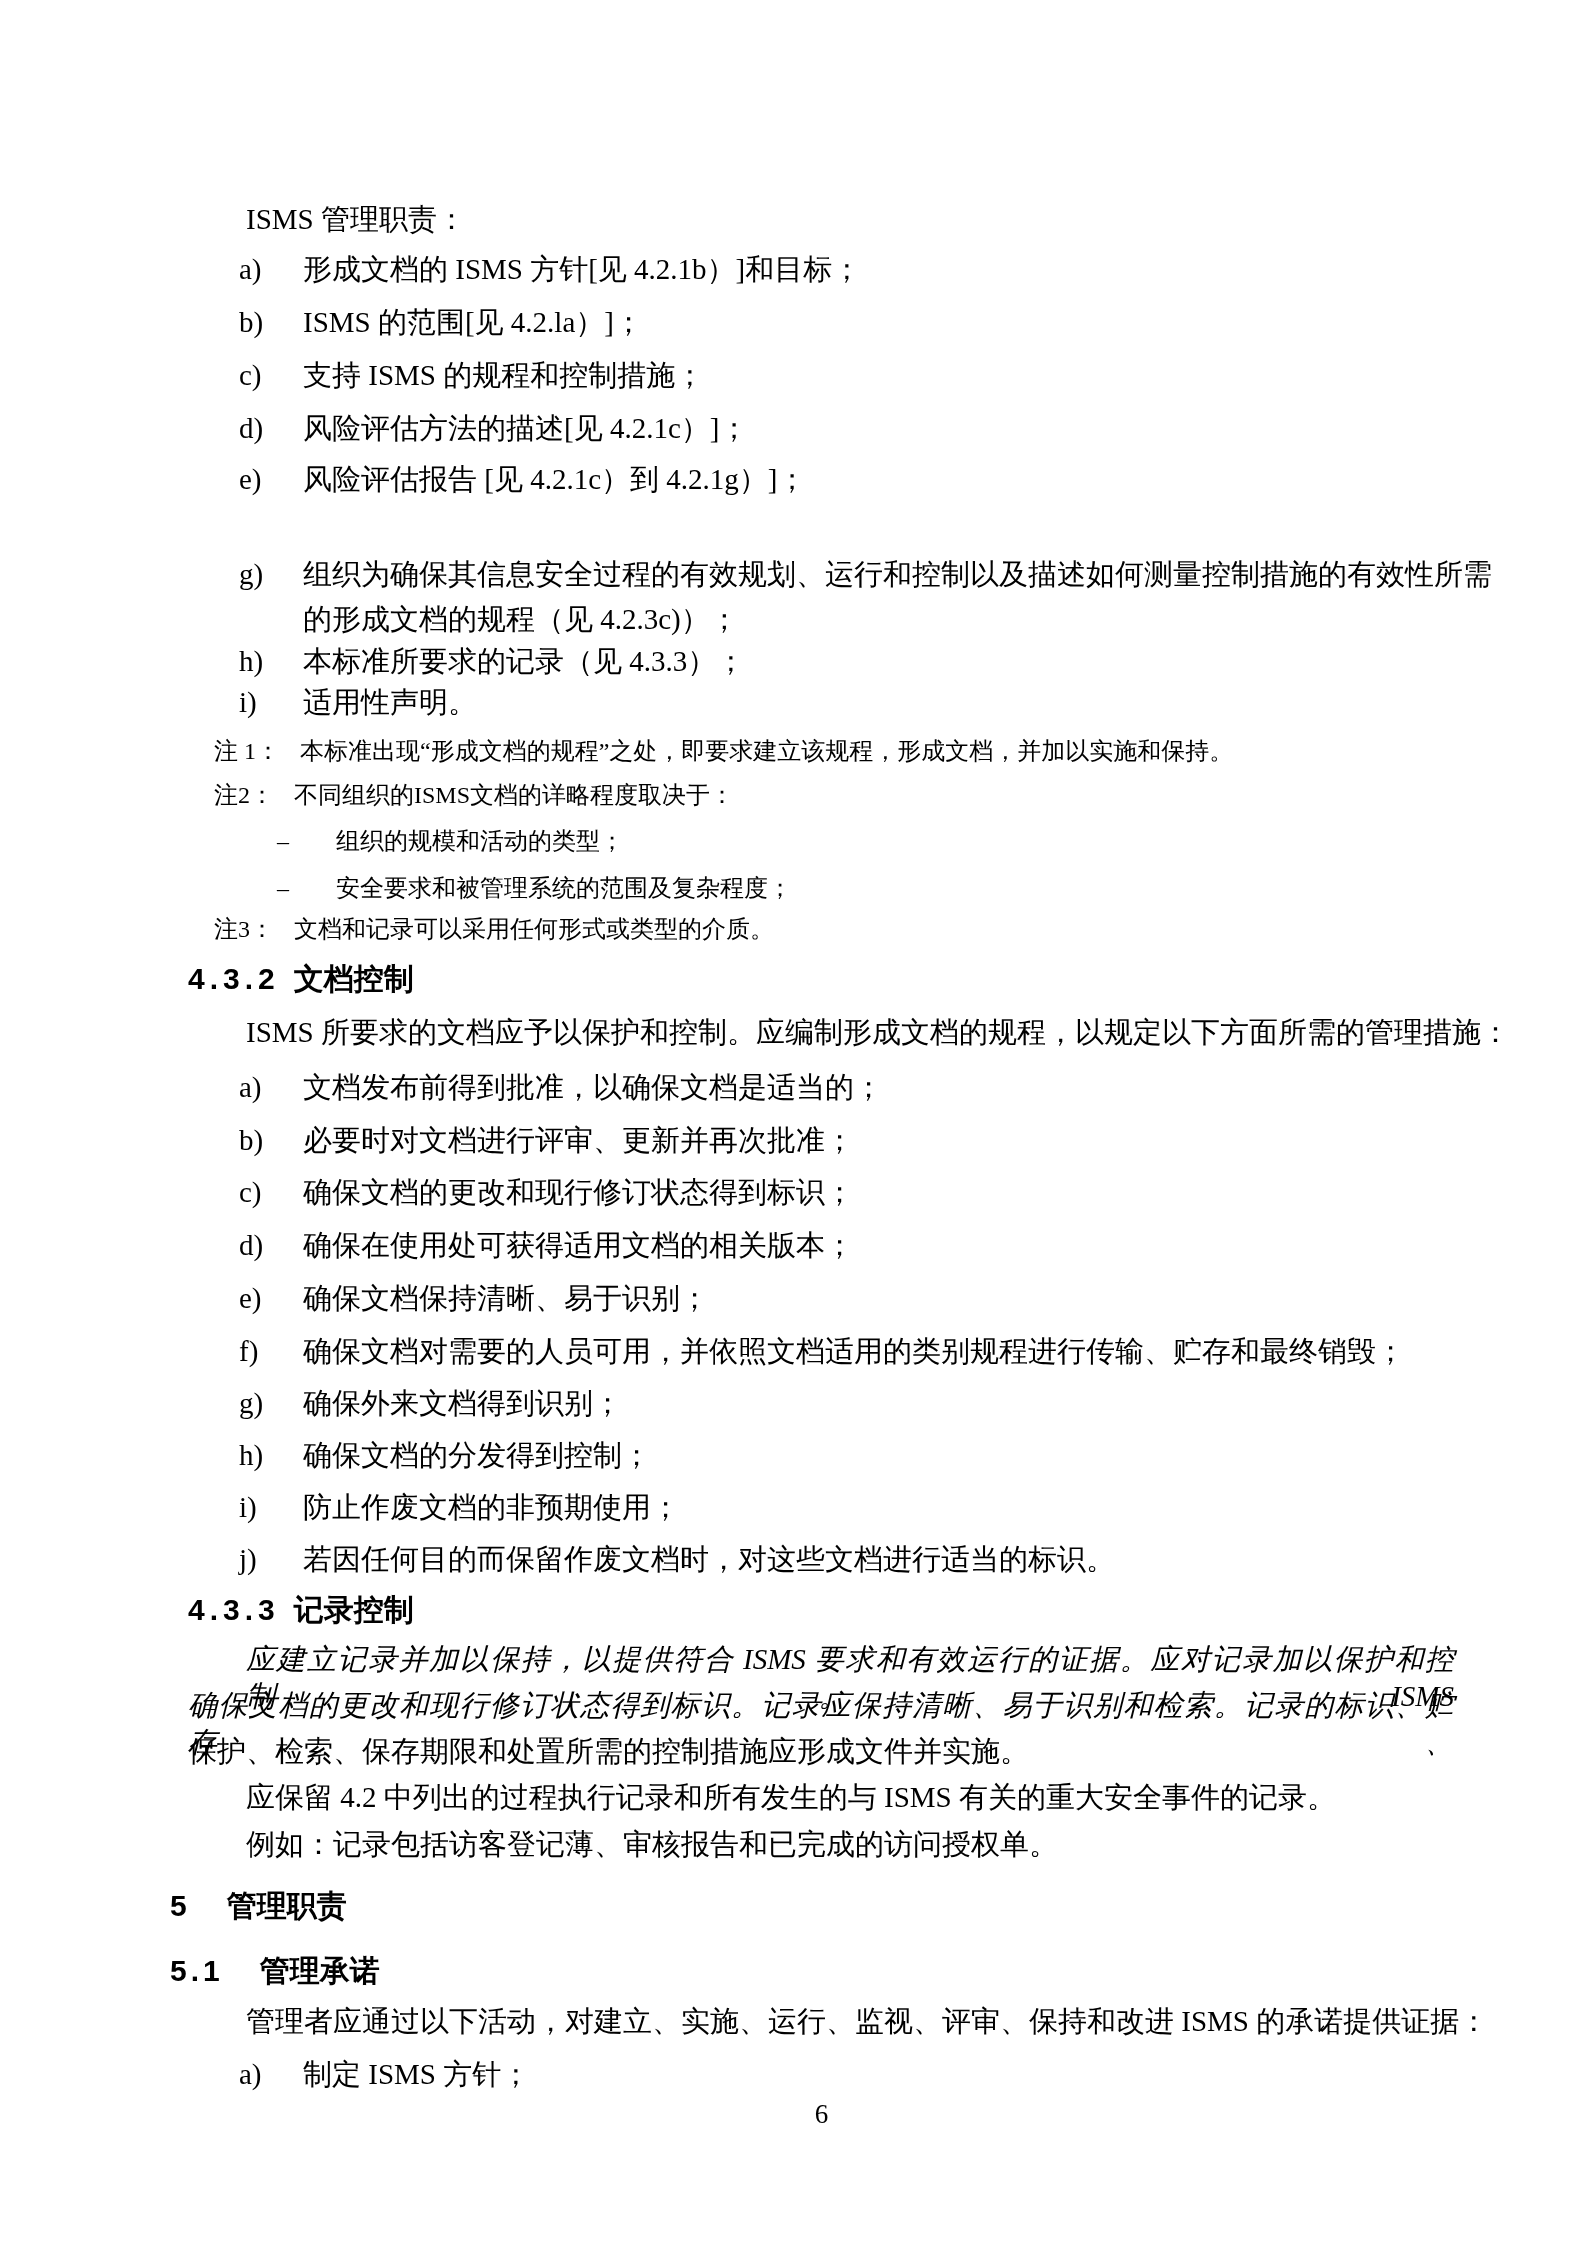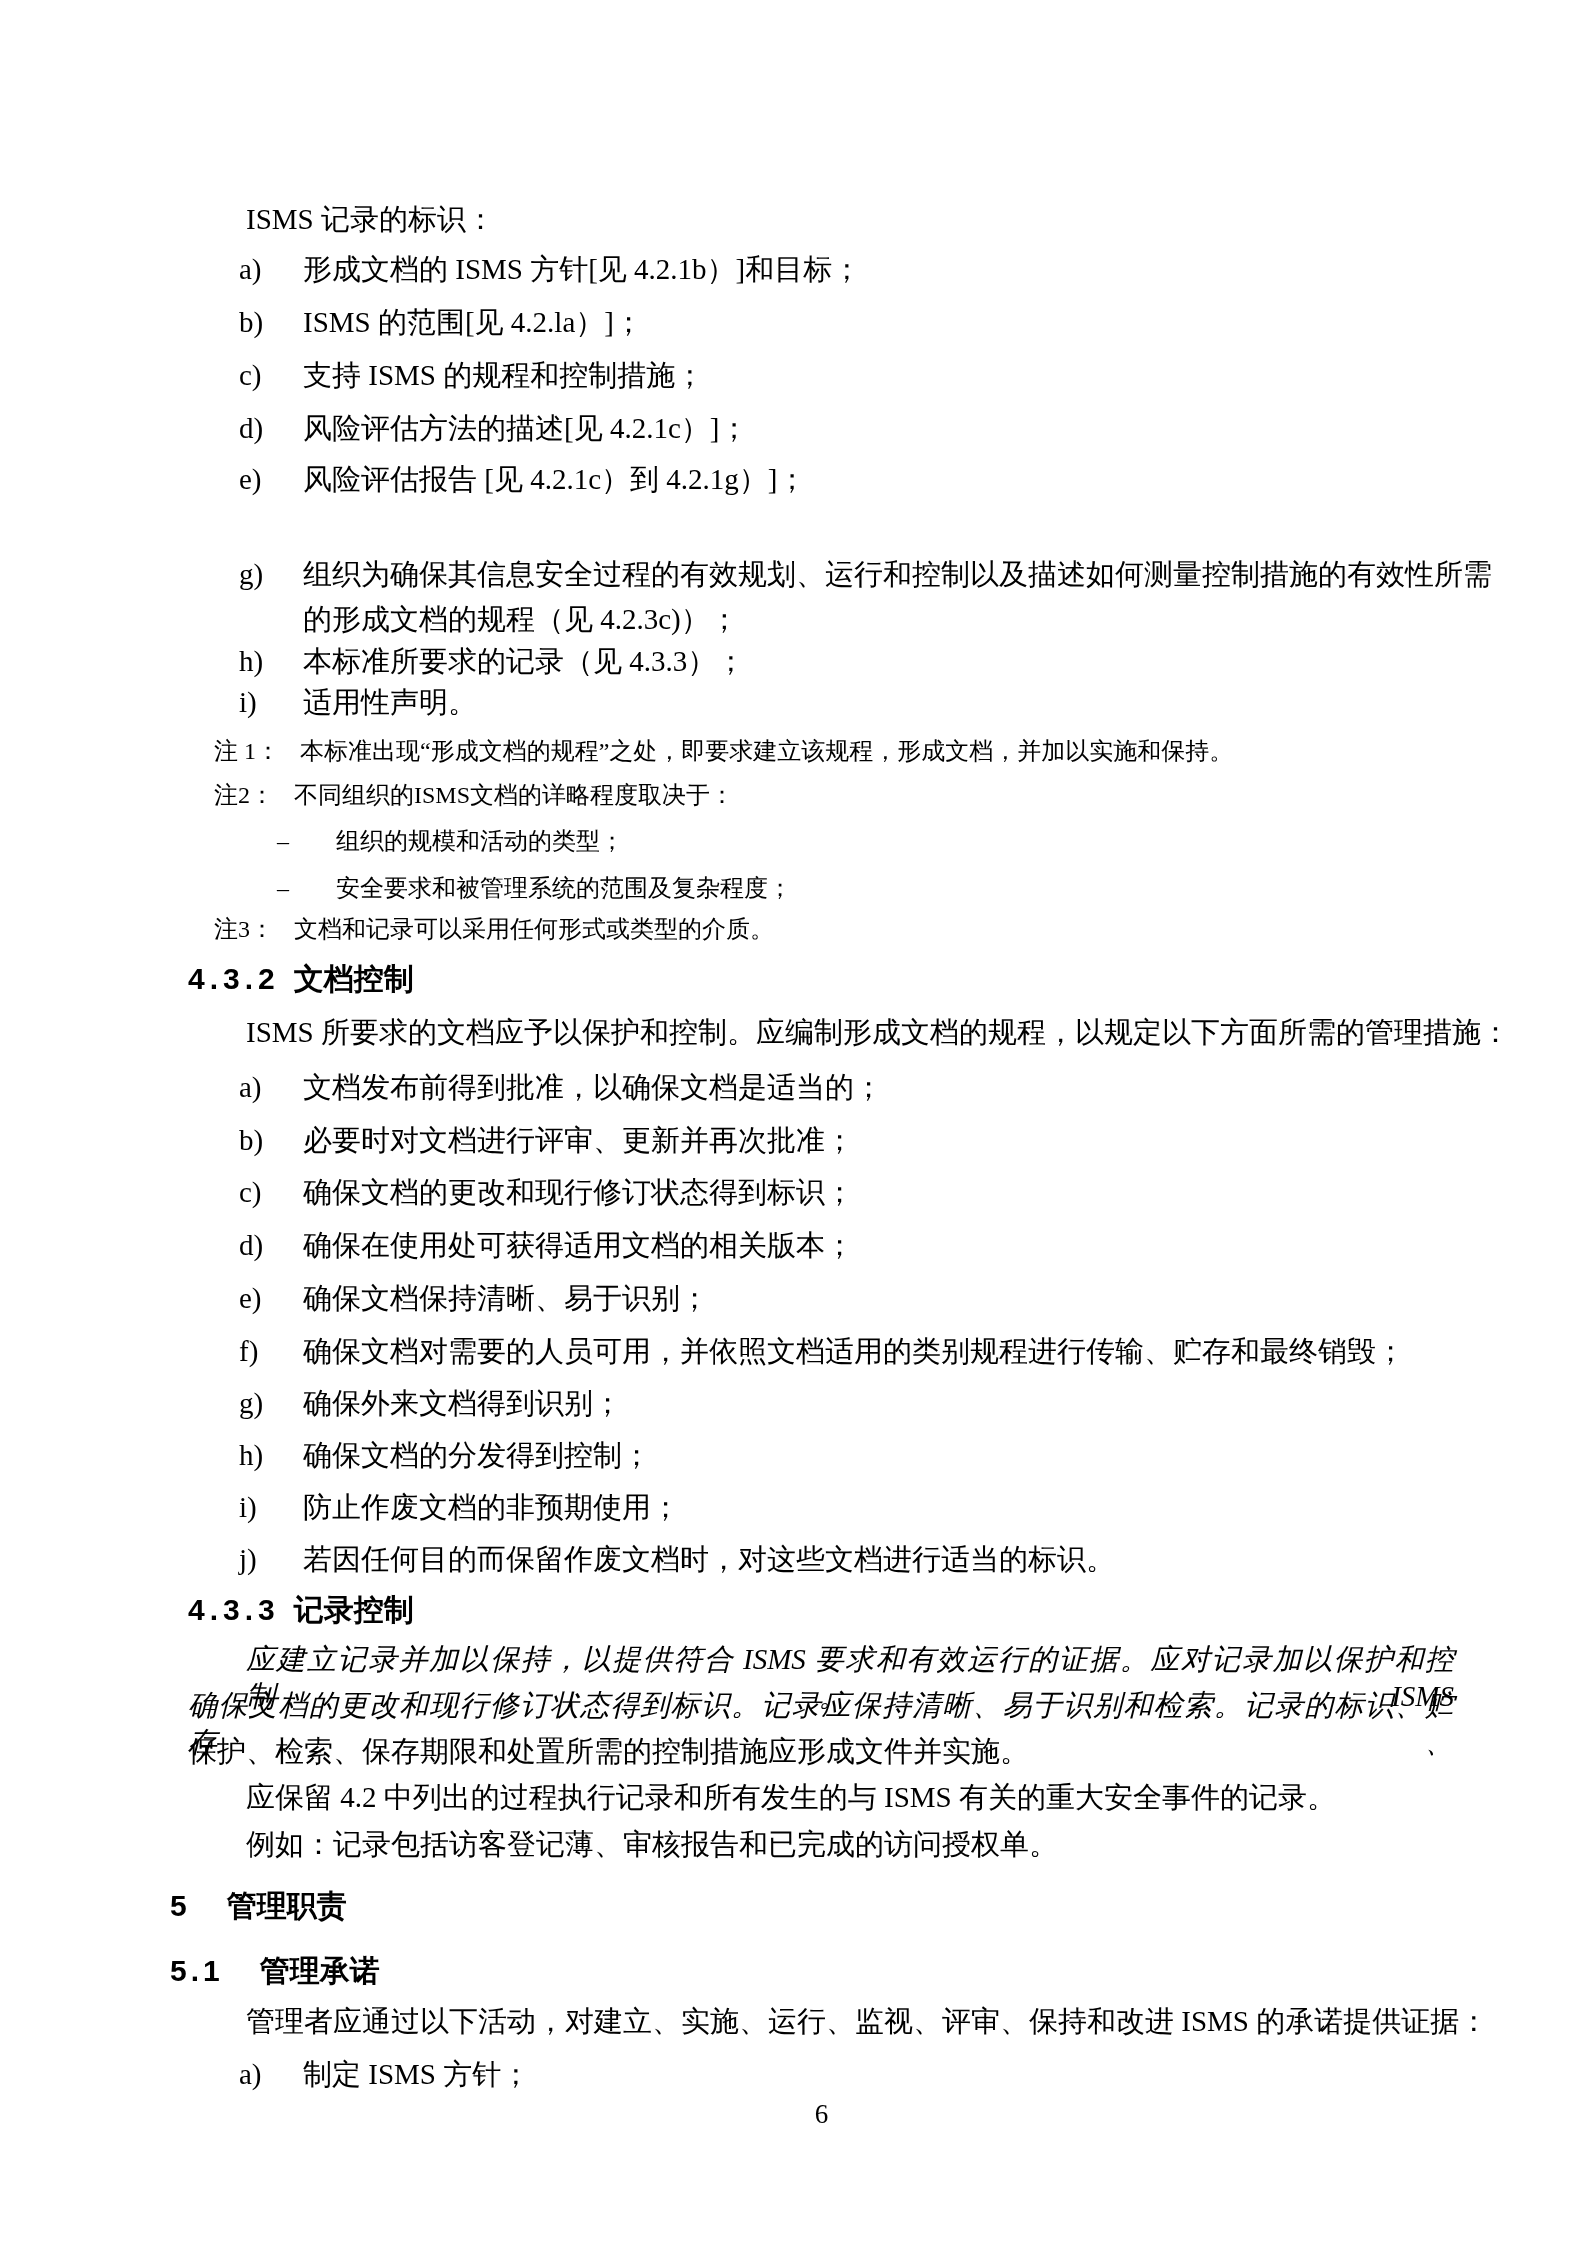--- a/index.html
+++ b/index.html
@@ -51,21 +51,21 @@
     top:2097px; left:188px; width:1267px;
     text-align:center;
     font-size:27px; line-height:34px;
   }
 </style>
 </head>
 <body>
 
 <div class="page">
 
-  <div class="bodyline indented" style="top:201px">ISMS 记录的标识：</div>
+  <div class="bodyline indented" style="top:201px">ISMS 管理职责：</div>
 
   <div class="li" style="top:251px"><span class="lbl">a)</span><span>形成文档的 ISMS 方针[见 4.2.1b）]和目标；</span></div>
   <div class="li" style="top:304px"><span class="lbl">b)</span><span>ISMS 的范围[见 4.2.la）]；</span></div>
   <div class="li" style="top:357px"><span class="lbl">c)</span><span>支持 ISMS 的规程和控制措施；</span></div>
   <div class="li" style="top:410px"><span class="lbl">d)</span><span>风险评估方法的描述[见 4.2.1c）]；</span></div>
   <div class="li" style="top:461px"><span class="lbl">e)</span><span>风险评估报告 [见 4.2.1c）到 4.2.1g）]；</span></div>
   <div class="li" style="top:556px"><span class="lbl">g)</span><span>组织为确保其信息安全过程的有效规划、运行和控制以及描述如何测量控制措施的有效性所需</span></div>
   <div class="li-cont" style="top:601px">的形成文档的规程（见 4.2.3c)）；</div>
   <div class="li" style="top:643px"><span class="lbl">h)</span><span>本标准所要求的记录（见 4.3.3）；</span></div>
   <div class="li" style="top:684px"><span class="lbl">i)</span><span>适用性声明。</span></div>

